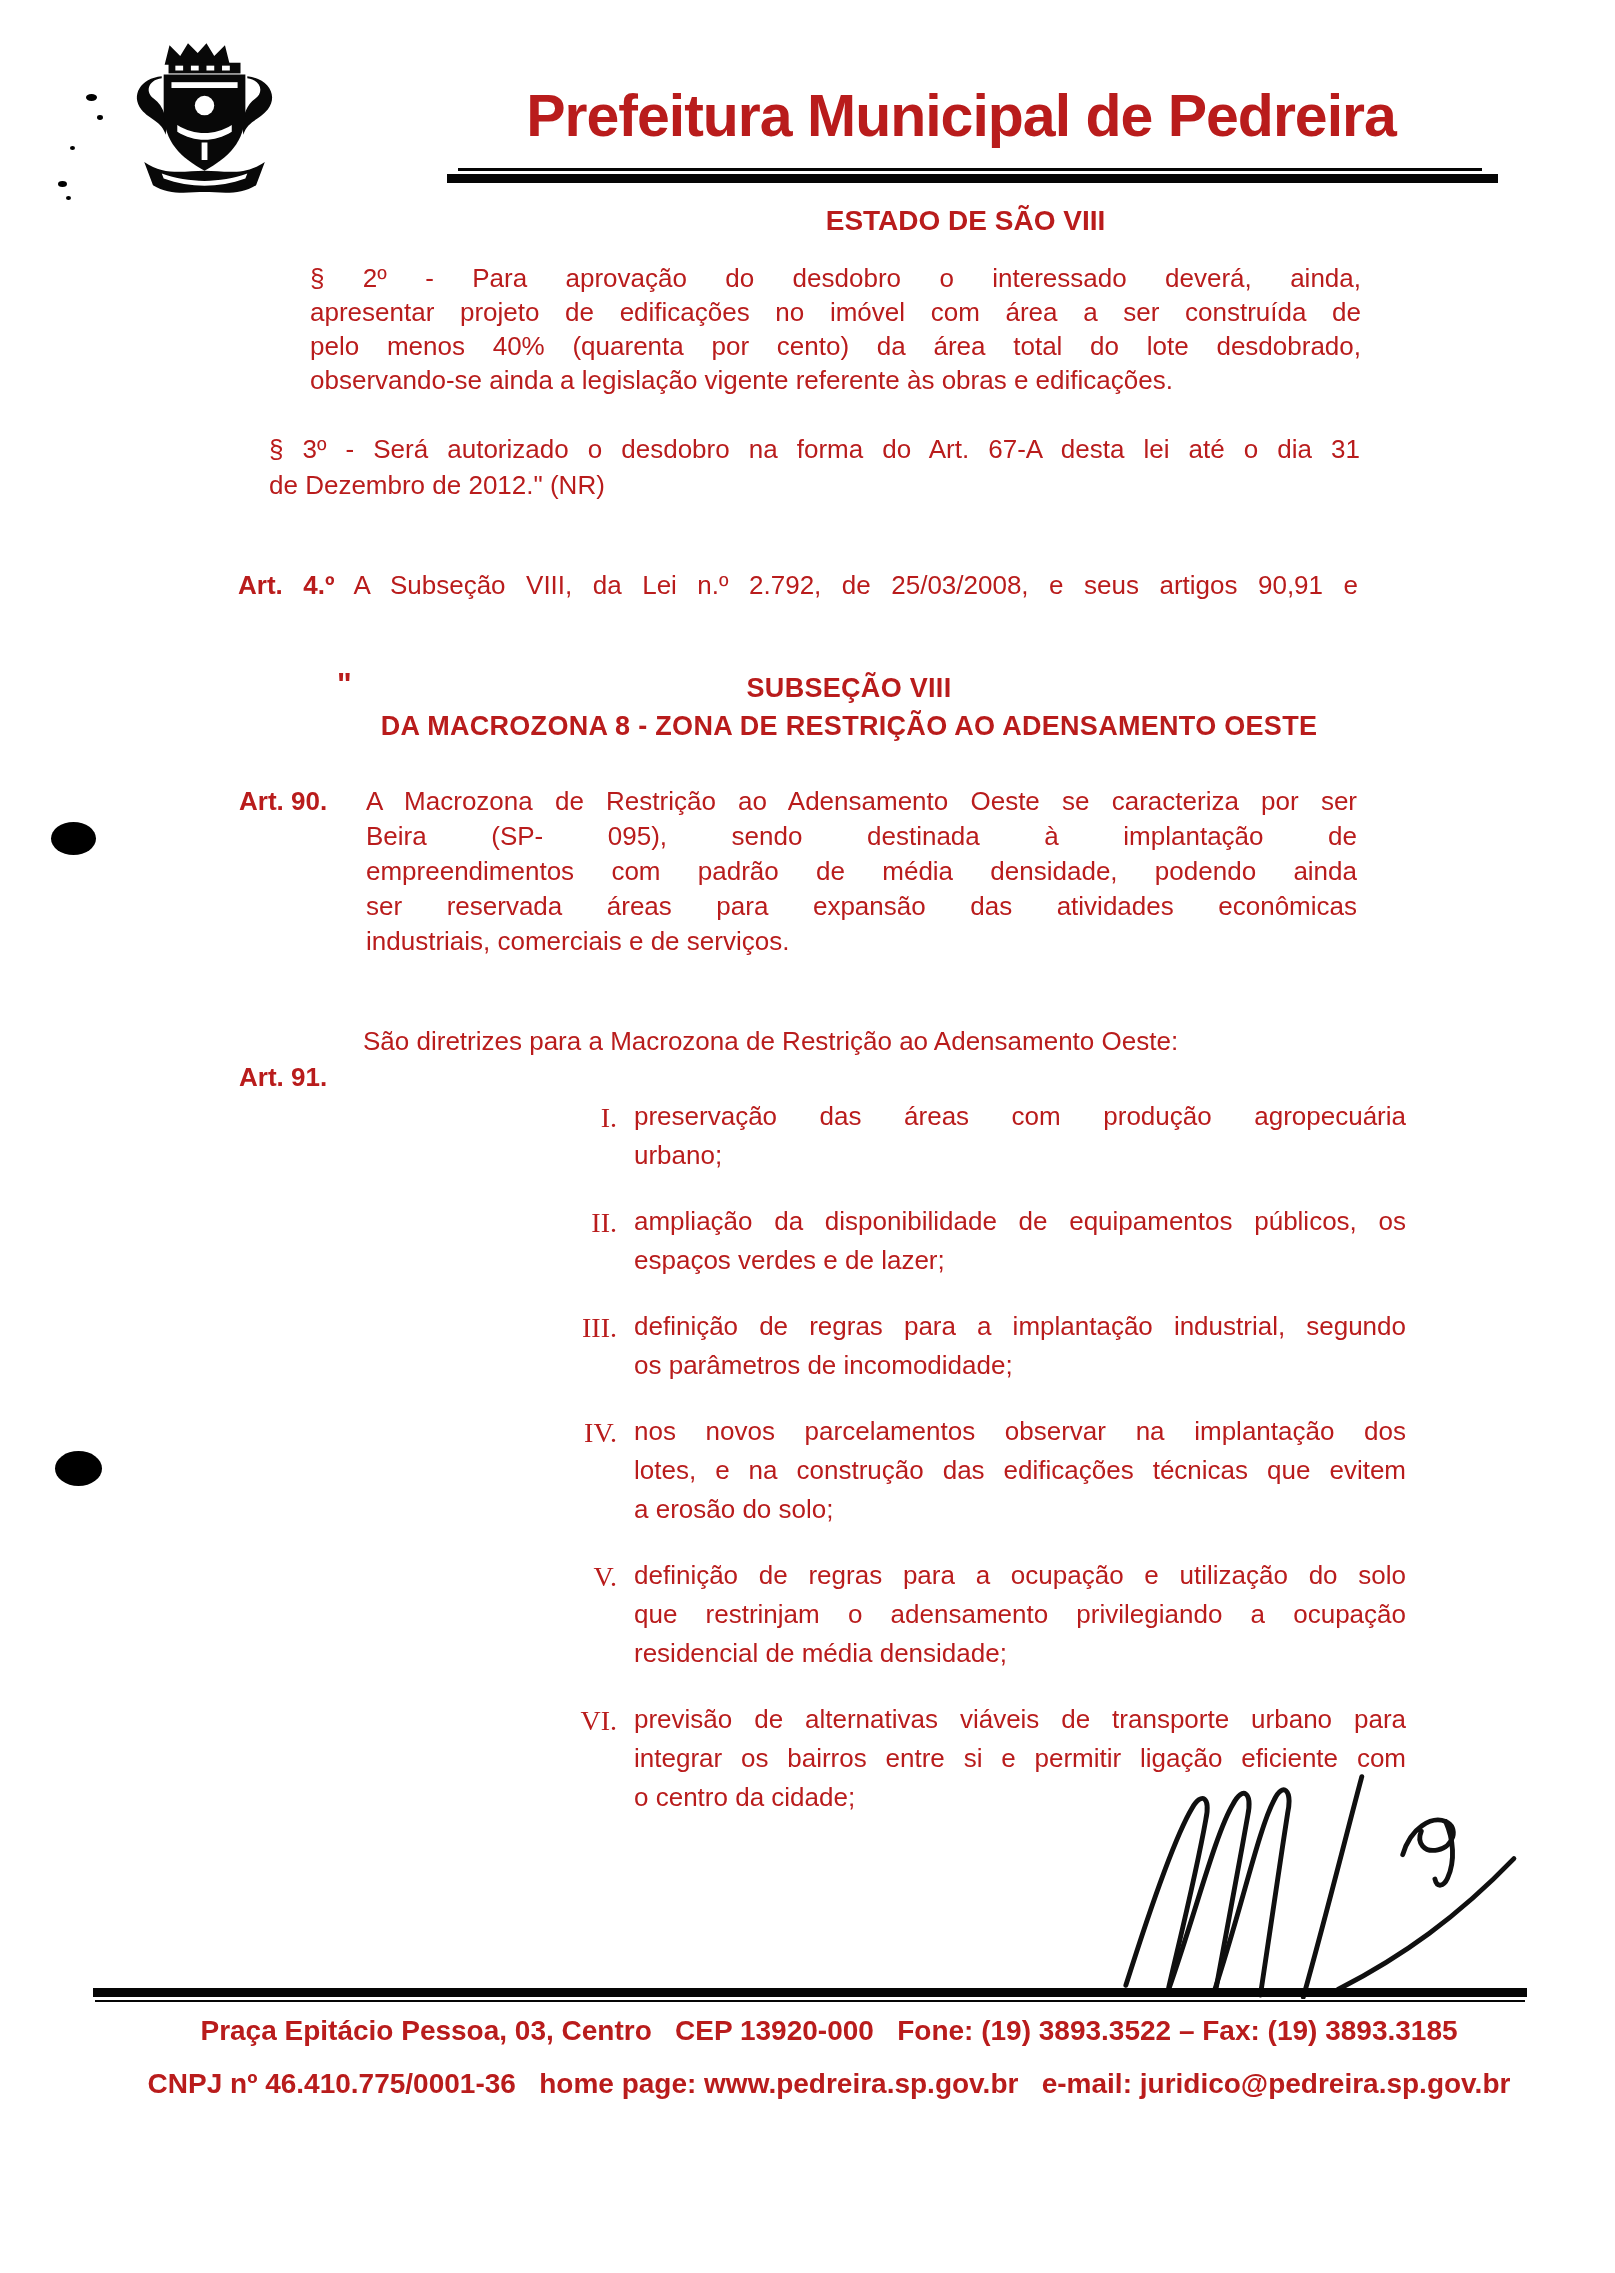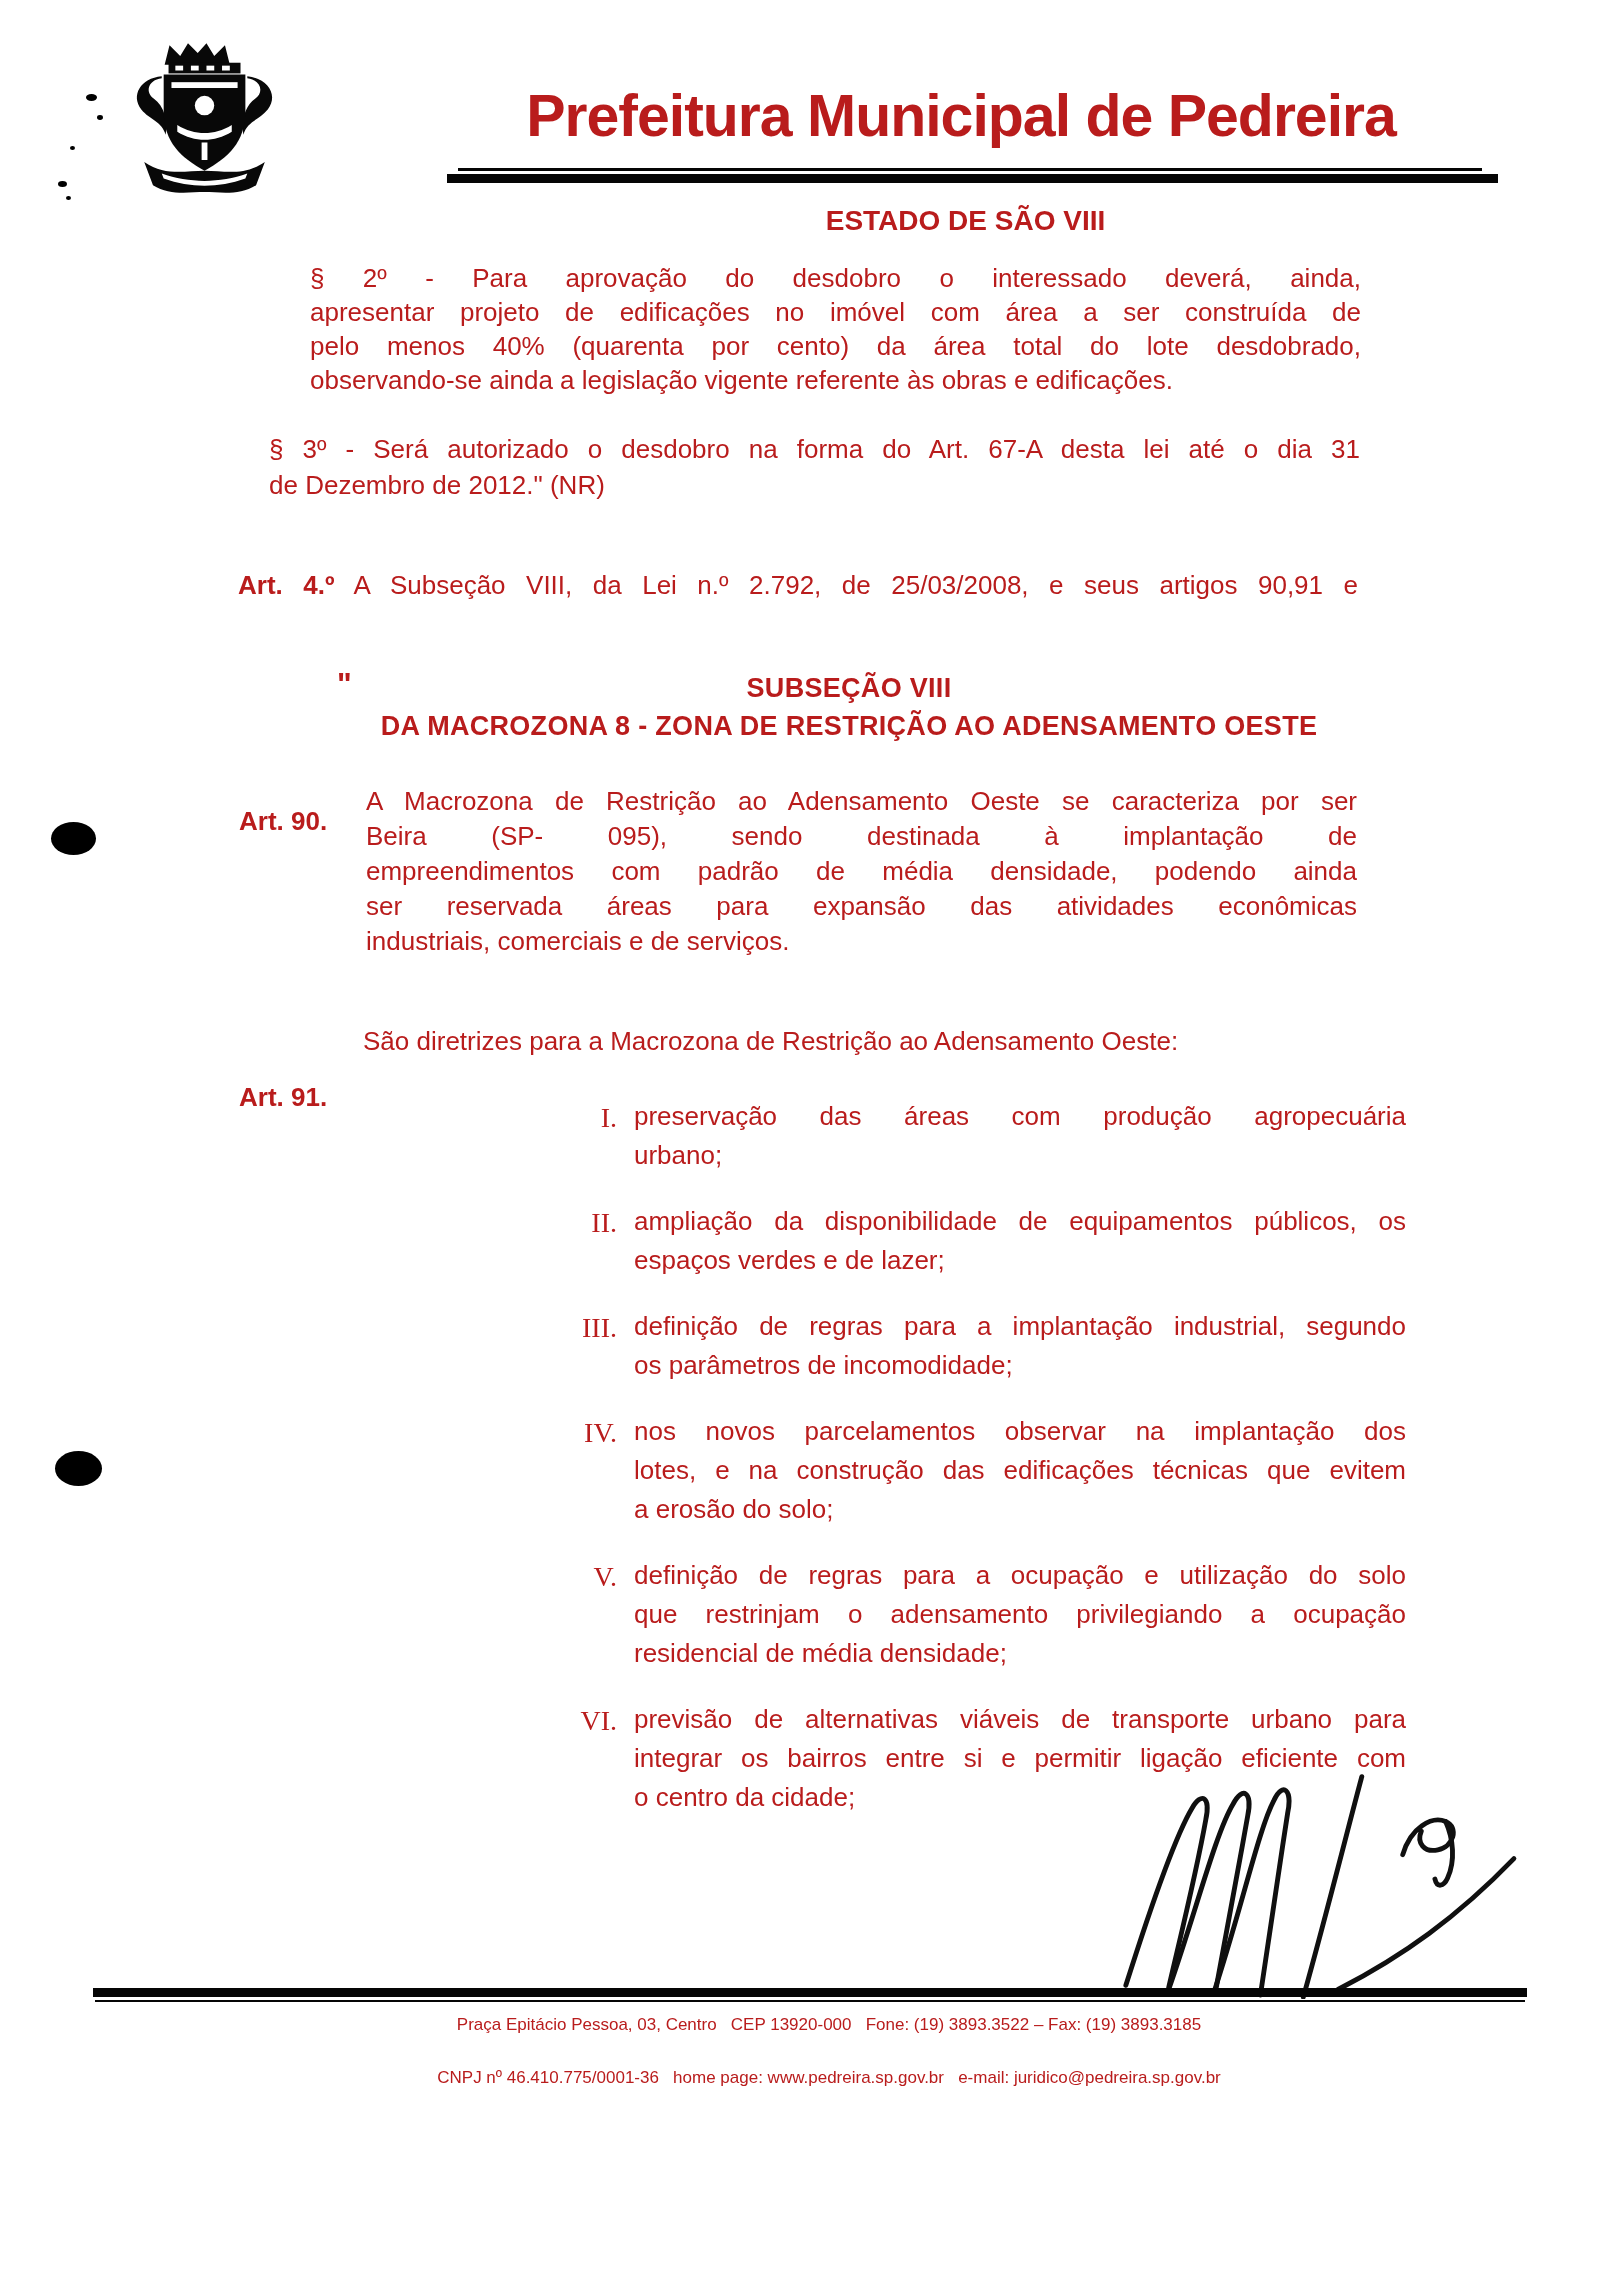--- a/index.html
+++ b/index.html
@@ -10,37 +10,37 @@
   .tline{text-align:justify;text-align-last:justify;}
   .tline.last{text-align-last:left;}
   #para2{left:310px;top:261px;width:1051px;line-height:34px;}
   #para3{left:269px;top:431px;width:1091px;line-height:36px;}
   #art4{left:178px;top:567px;width:1180px;line-height:36px;}
   #art4 .tline:first-child{text-indent:60px;}
   #art4 b{font-weight:bold;}
   #openquote{left:337px;top:667px;font-size:31px;font-weight:bold;}
   #heading{left:293px;top:669px;width:1112px;text-align:center;font-weight:bold;
            font-size:27px;line-height:38px;letter-spacing:0.3px;}
-  #art90-label,#art91-label{font-weight:bold;font-size:26px;margin-top:20px;}
+  #art90-label,#art91-label{font-weight:bold;font-size:26px;}
   #art90-label{left:239px;top:786px;}
   #art90{left:366px;top:784px;width:991px;line-height:35px;}
   #art91-label{left:239px;top:1062px;}
   #art91{left:363px;top:1024px;width:987px;line-height:35px;}
   #items{left:634px;top:1097px;width:772px;line-height:39px;font-size:26px;}
   .item{position:relative;margin-bottom:27px;}
   .inum{position:absolute;left:-107px;top:1px;width:90px;text-align:right;
         font-family:"Liberation Serif",serif;font-size:28px;}
   #title{left:419px;top:82px;width:1084px;text-align:center;font-size:59px;
          font-weight:bold;letter-spacing:-1px;white-space:nowrap;}
   #title-rule-thin{left:458px;top:168px;width:1024px;height:2.9px;background:#050505;}
   #title-rule-thick{left:447px;top:174px;width:1051px;height:8.8px;background:#050505;}
   #subtitle{left:429px;top:205px;width:1073px;text-align:center;font-size:28px;font-weight:bold;}
   #footer-rule-thick{left:93px;top:1988px;width:1434px;height:8.8px;background:#050505;}
   #footer-rule-thin{left:95px;top:2000px;width:1430px;height:2px;background:#050505;}
-  .footer-line{left:127px;width:1404px;text-align:center;font-size:17px;white-space:pre-wrap;}
+  .footer-line{left:127px;width:1404px;text-align:center;font-size:28px;white-space:pre-wrap;font-weight:bold;}
   #footer-line1{top:2015px;}
   #footer-line2{top:2068px;}
   .dot{background:#000;border-radius:50%;}
   #dot1{left:51px;top:822px;width:45px;height:33px;}
   #dot2{left:55px;top:1451px;width:47px;height:35px;}
   .speck{background:#000;border-radius:50%;}
 </style>
 </head>
 <body>
 

